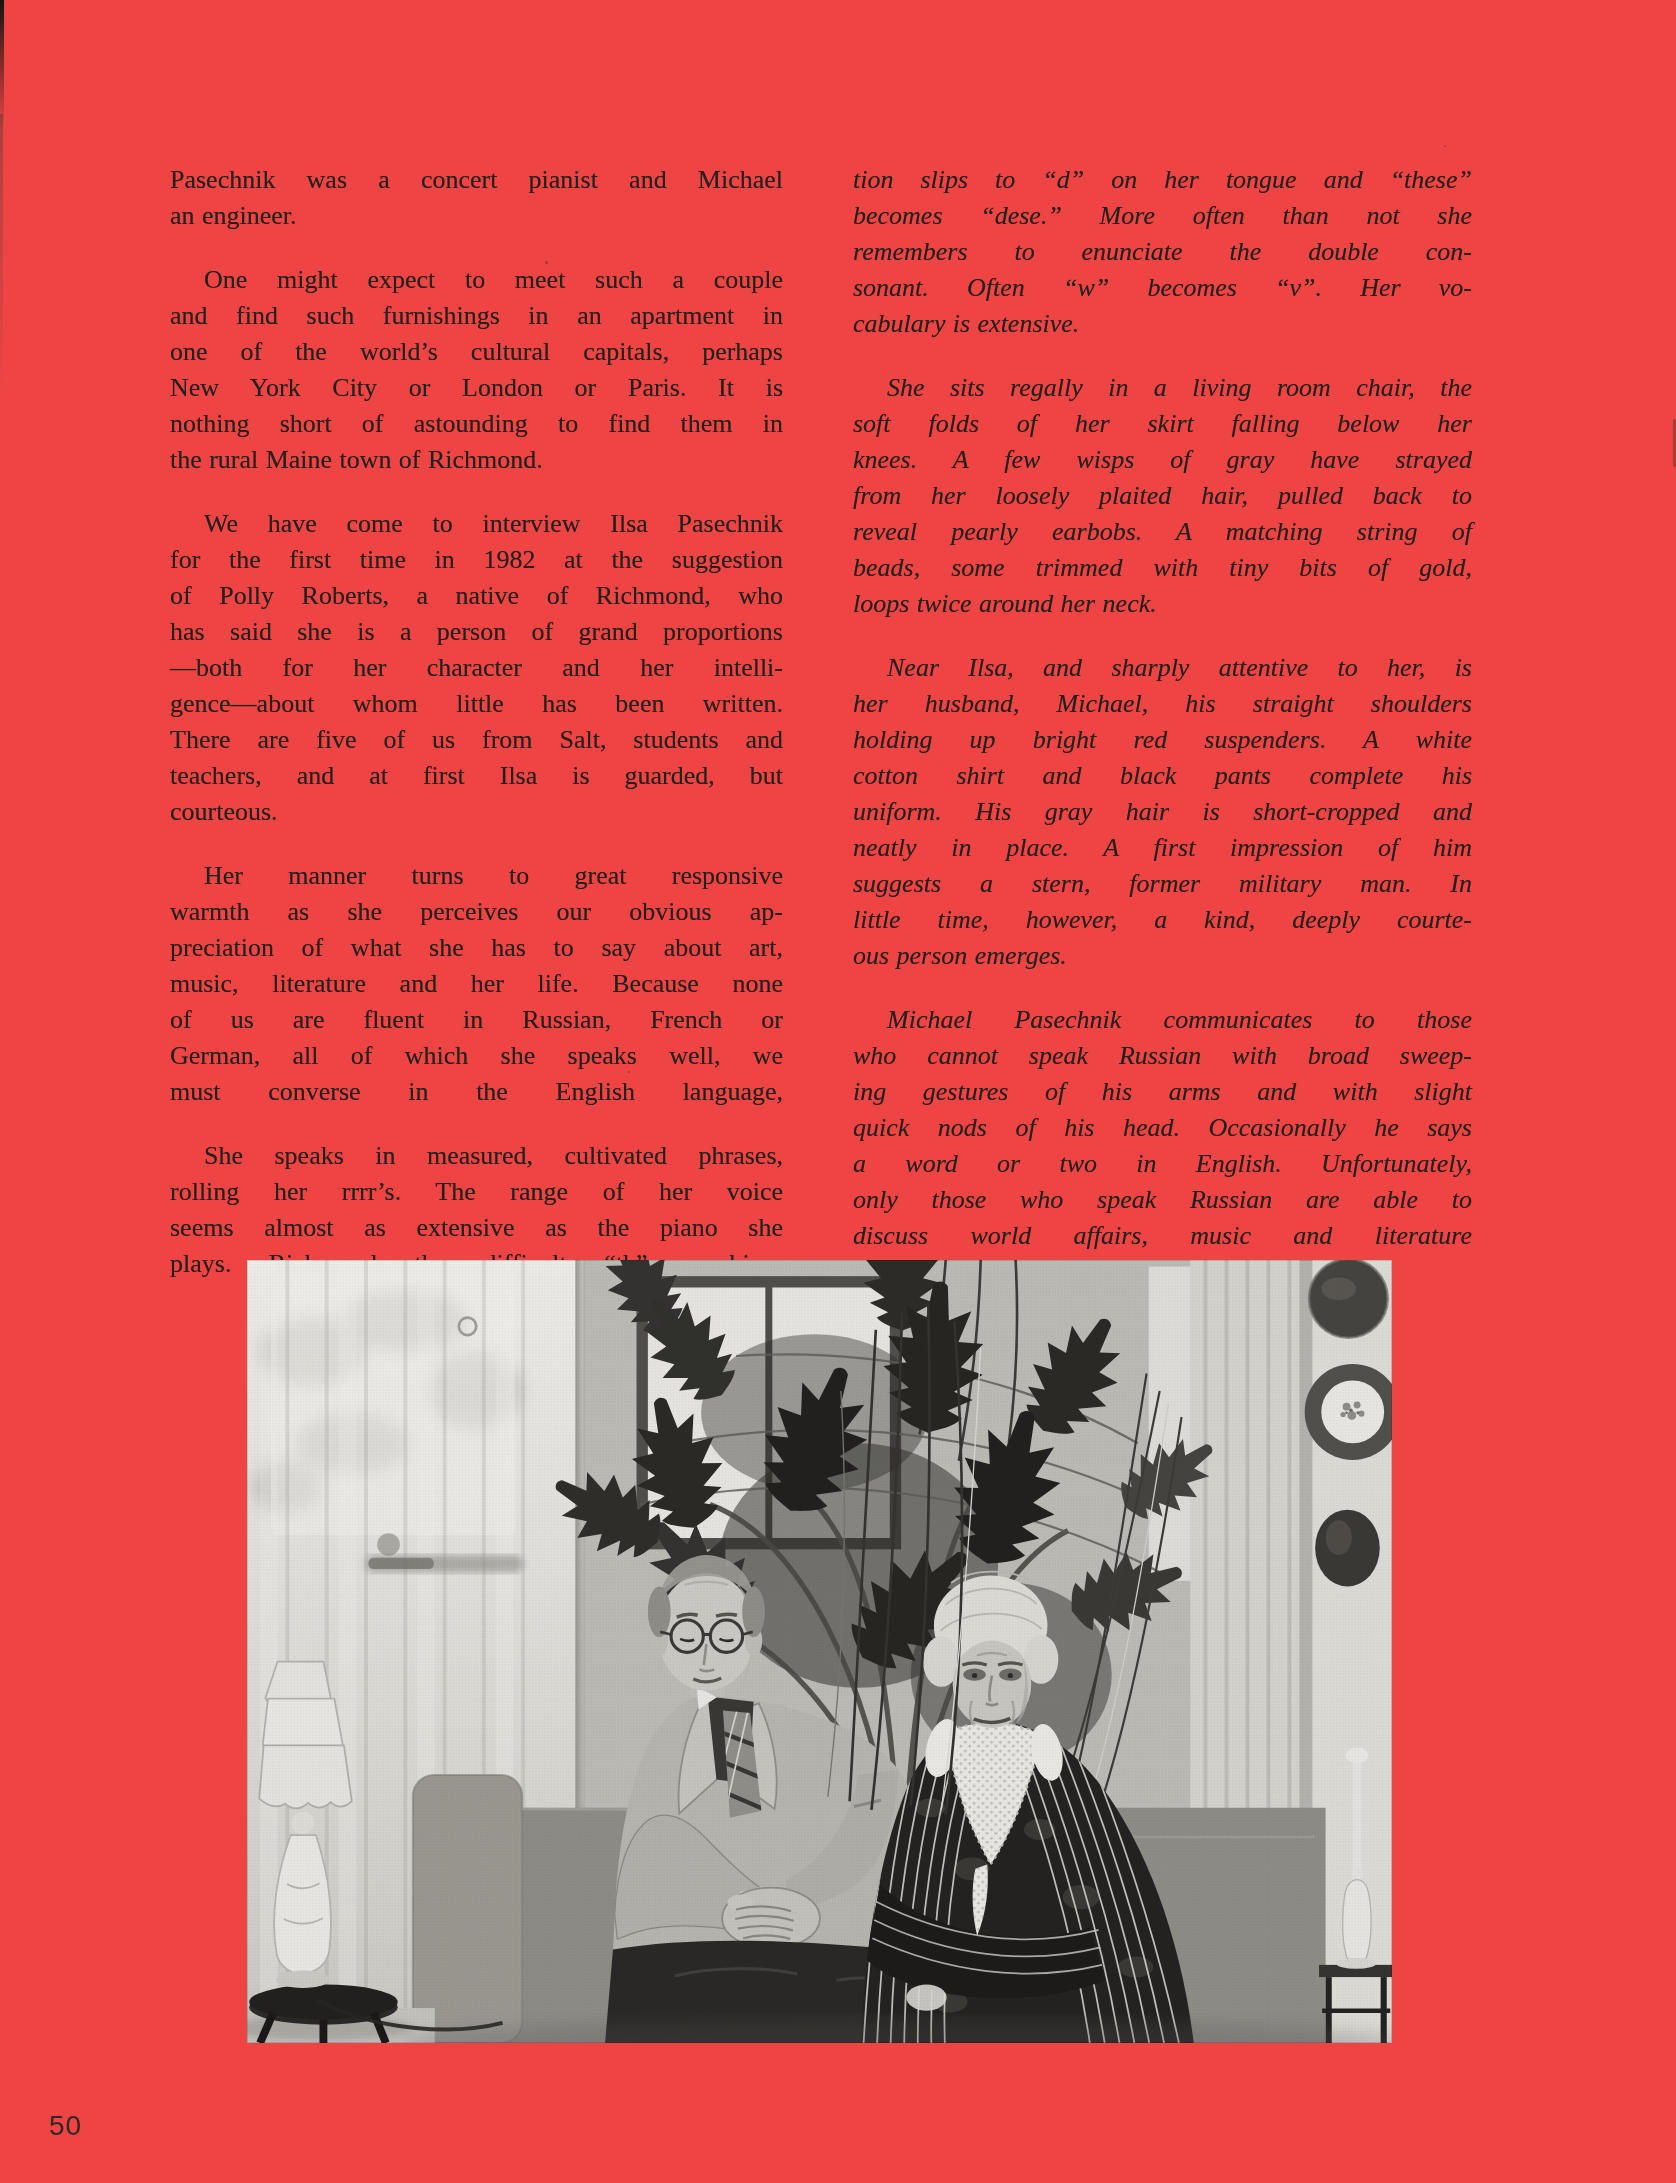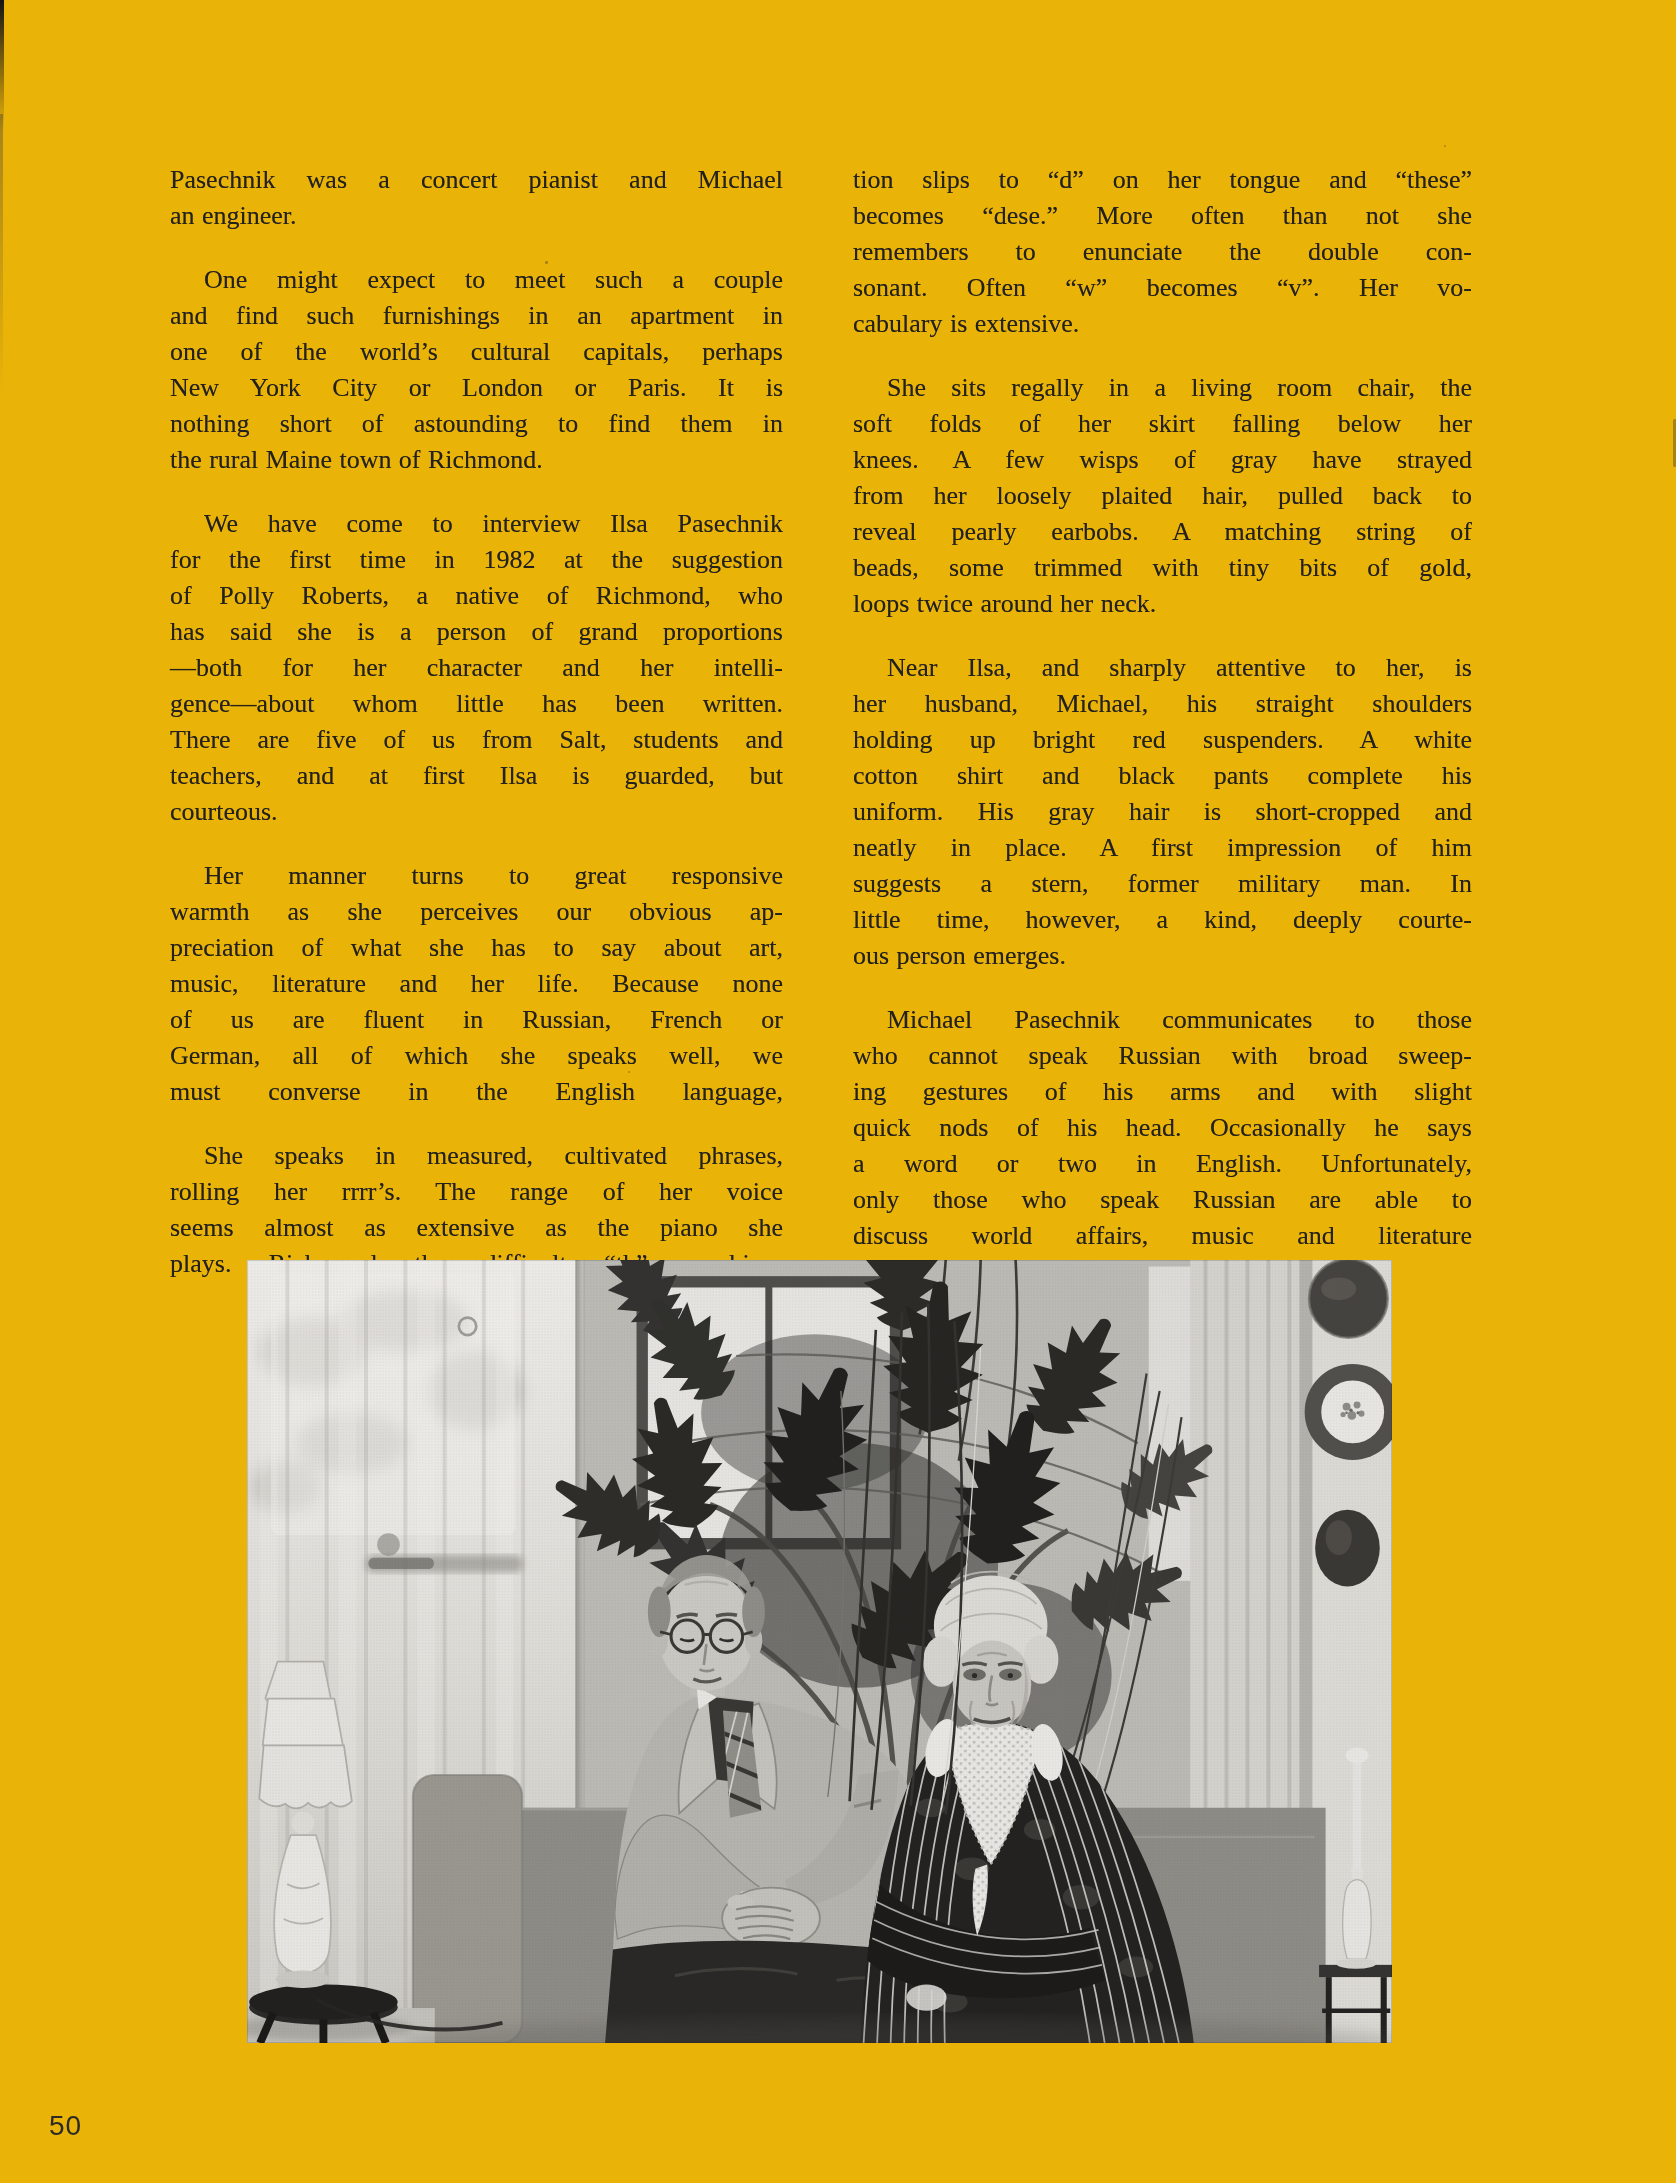--- a/index.html
+++ b/index.html
@@ -1,27 +1,27 @@
 <!DOCTYPE html>
 <html style="font-size:7px"><head>
 <meta charset="utf-8">
 <style>
   html,body{margin:0;padding:0;background:#9a9895;}
   .page{
-    position:relative;width:1677px;height:2183px;background:#eab308;overflow:hidden;
+    position:relative;width:1677px;height:2183px;background:#ef4444;overflow:hidden;
     font-family:"Liberation Serif","DejaVu Serif",serif;color:#23211e;
   }
   .page::before{
     content:"";position:absolute;inset:0;pointer-events:none;
     background-image:radial-gradient(rgba(30,28,25,0.02) 0.5px,transparent 0.6px);
     background-size:3.9px 3.9px;
   }
   .columns{position:absolute;left:170px;top:162px;display:flex;gap:70px;}
   .col{width:613px;}
-  .col.right{width:619px;}
+  .col.right{width:619px;font-style:italic;}
   .para{margin:0;padding:0;}
   .ln{
     font-size:26px;line-height:36px;text-align:justify;text-align-last:left;
     text-shadow:0 0 0.4px rgba(35,33,30,0.45);word-spacing:0.9px;
   }
   .ln.j{text-align-last:justify;}
   .ln.ind{text-indent:34px;margin-top:28px;}
   .it{}
   .pagenum{
     position:absolute;left:49px;top:2110px;

